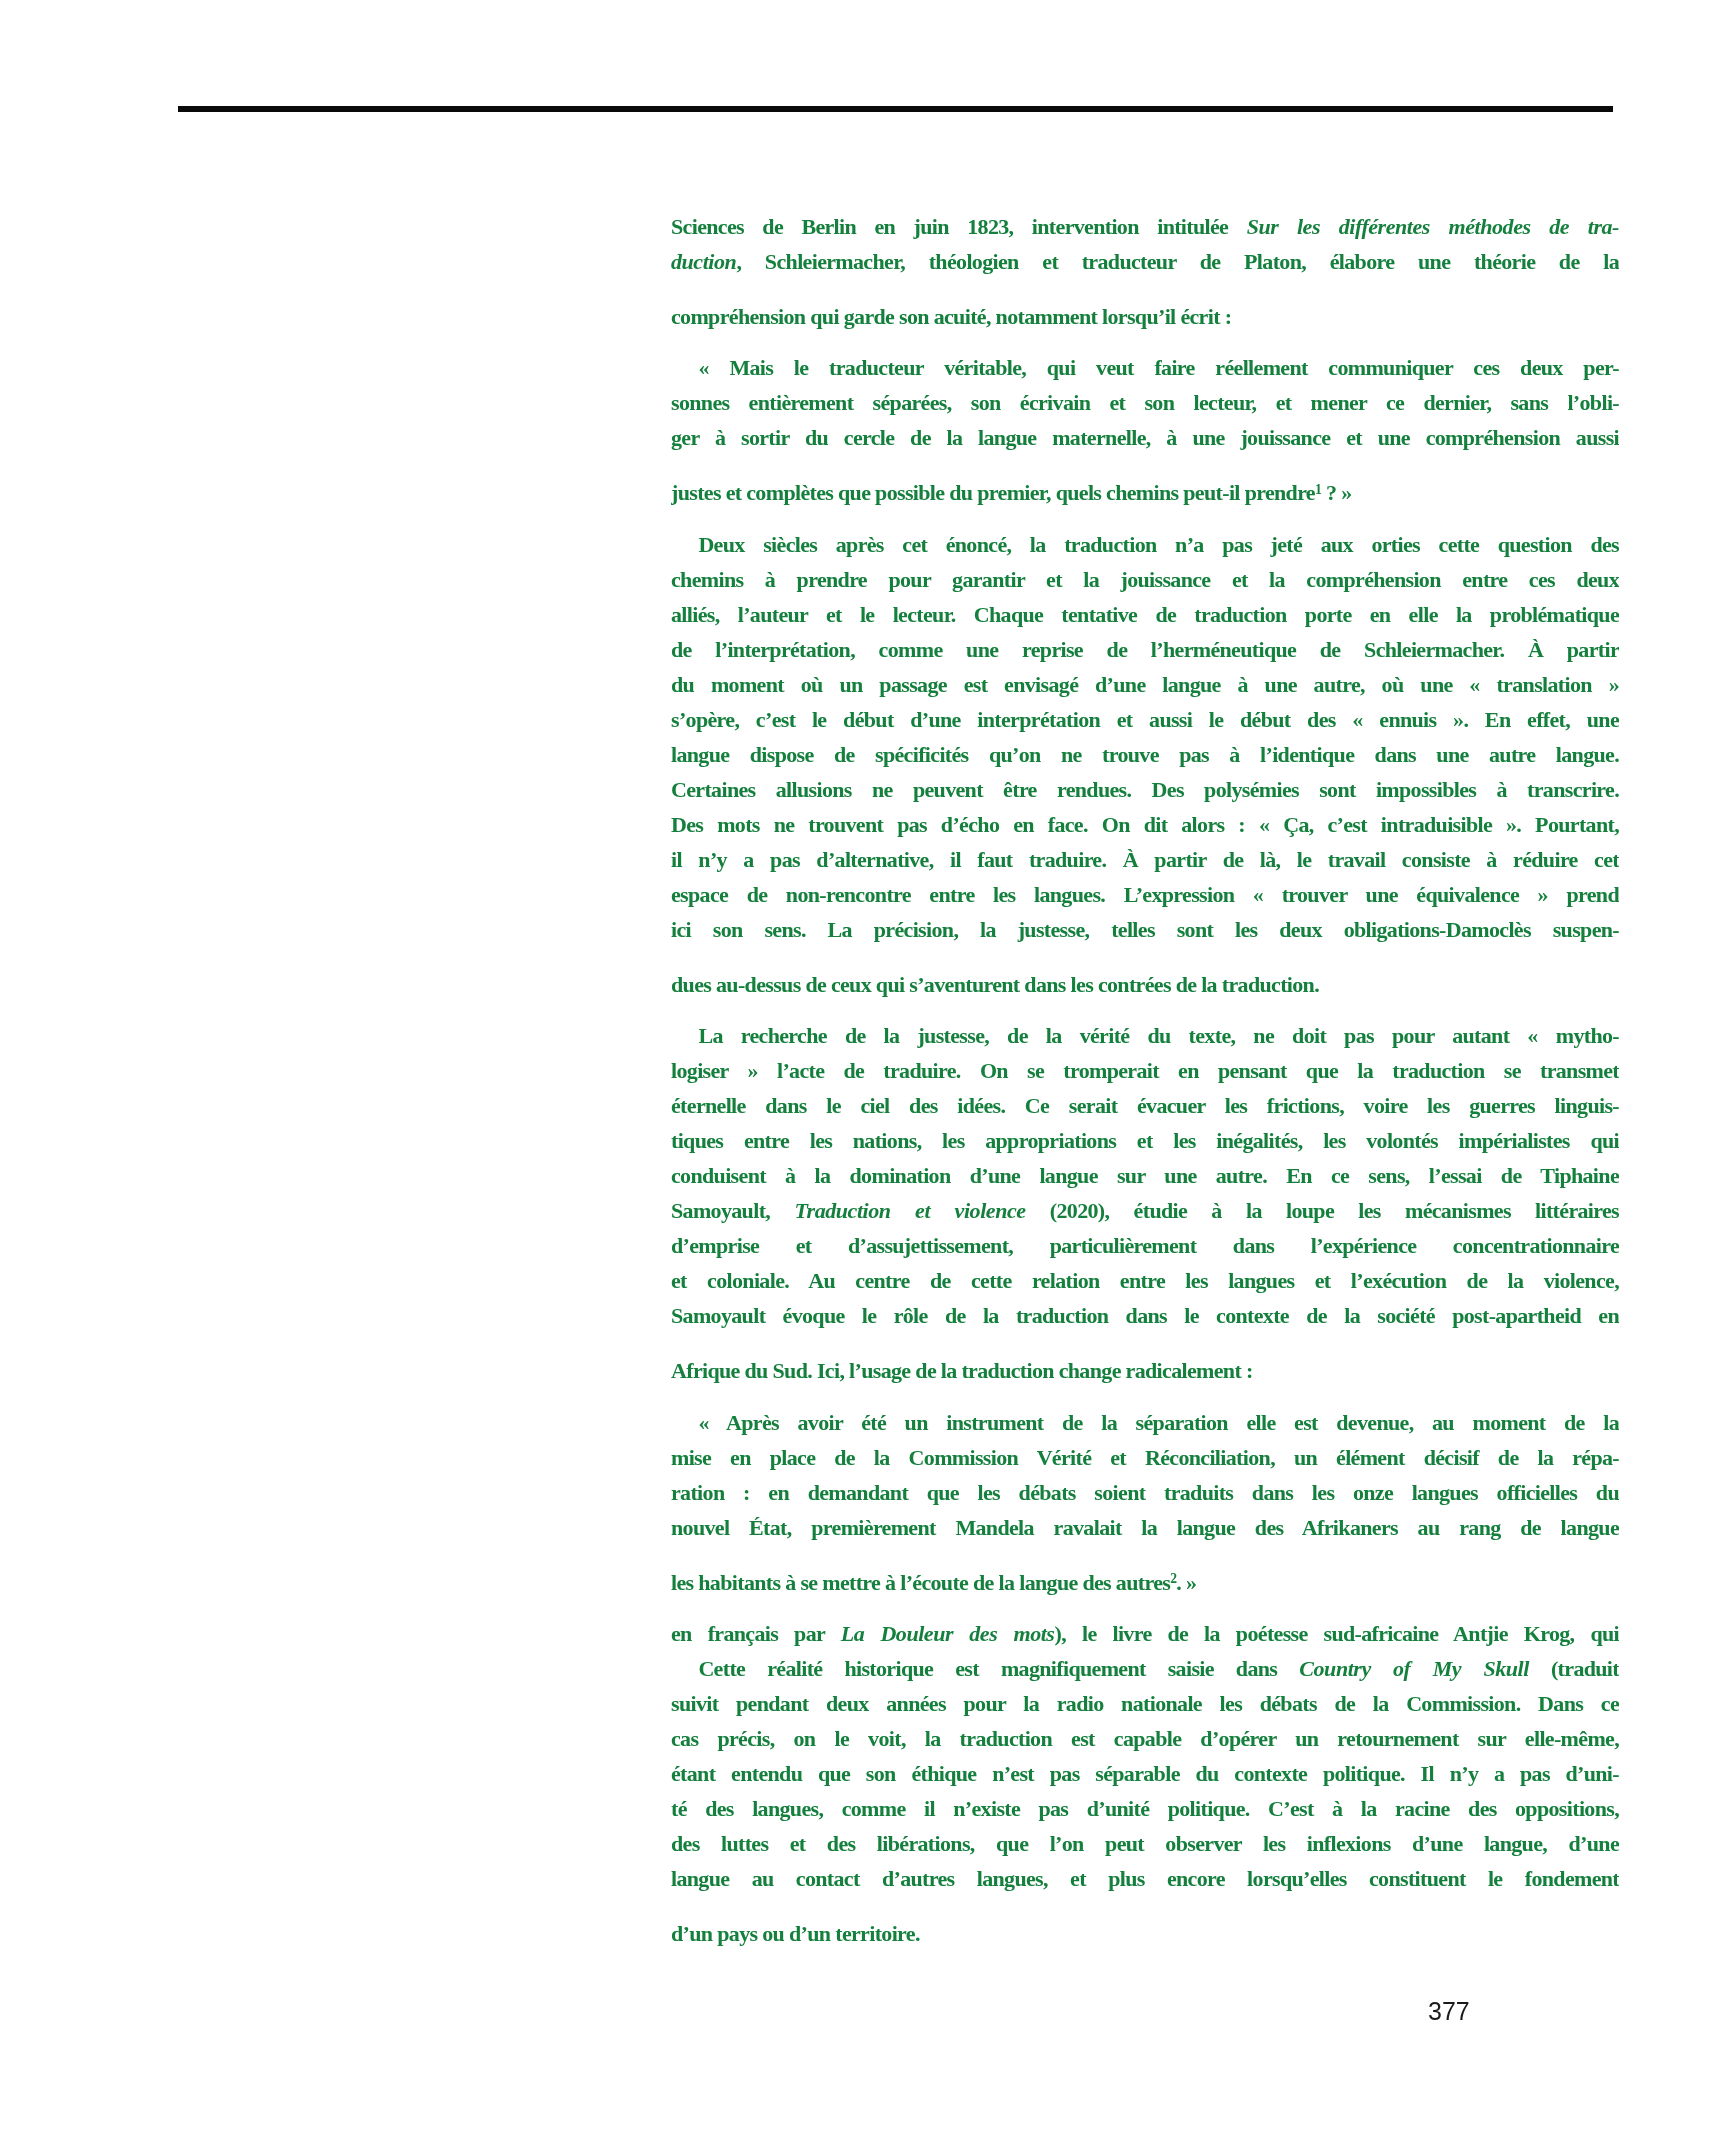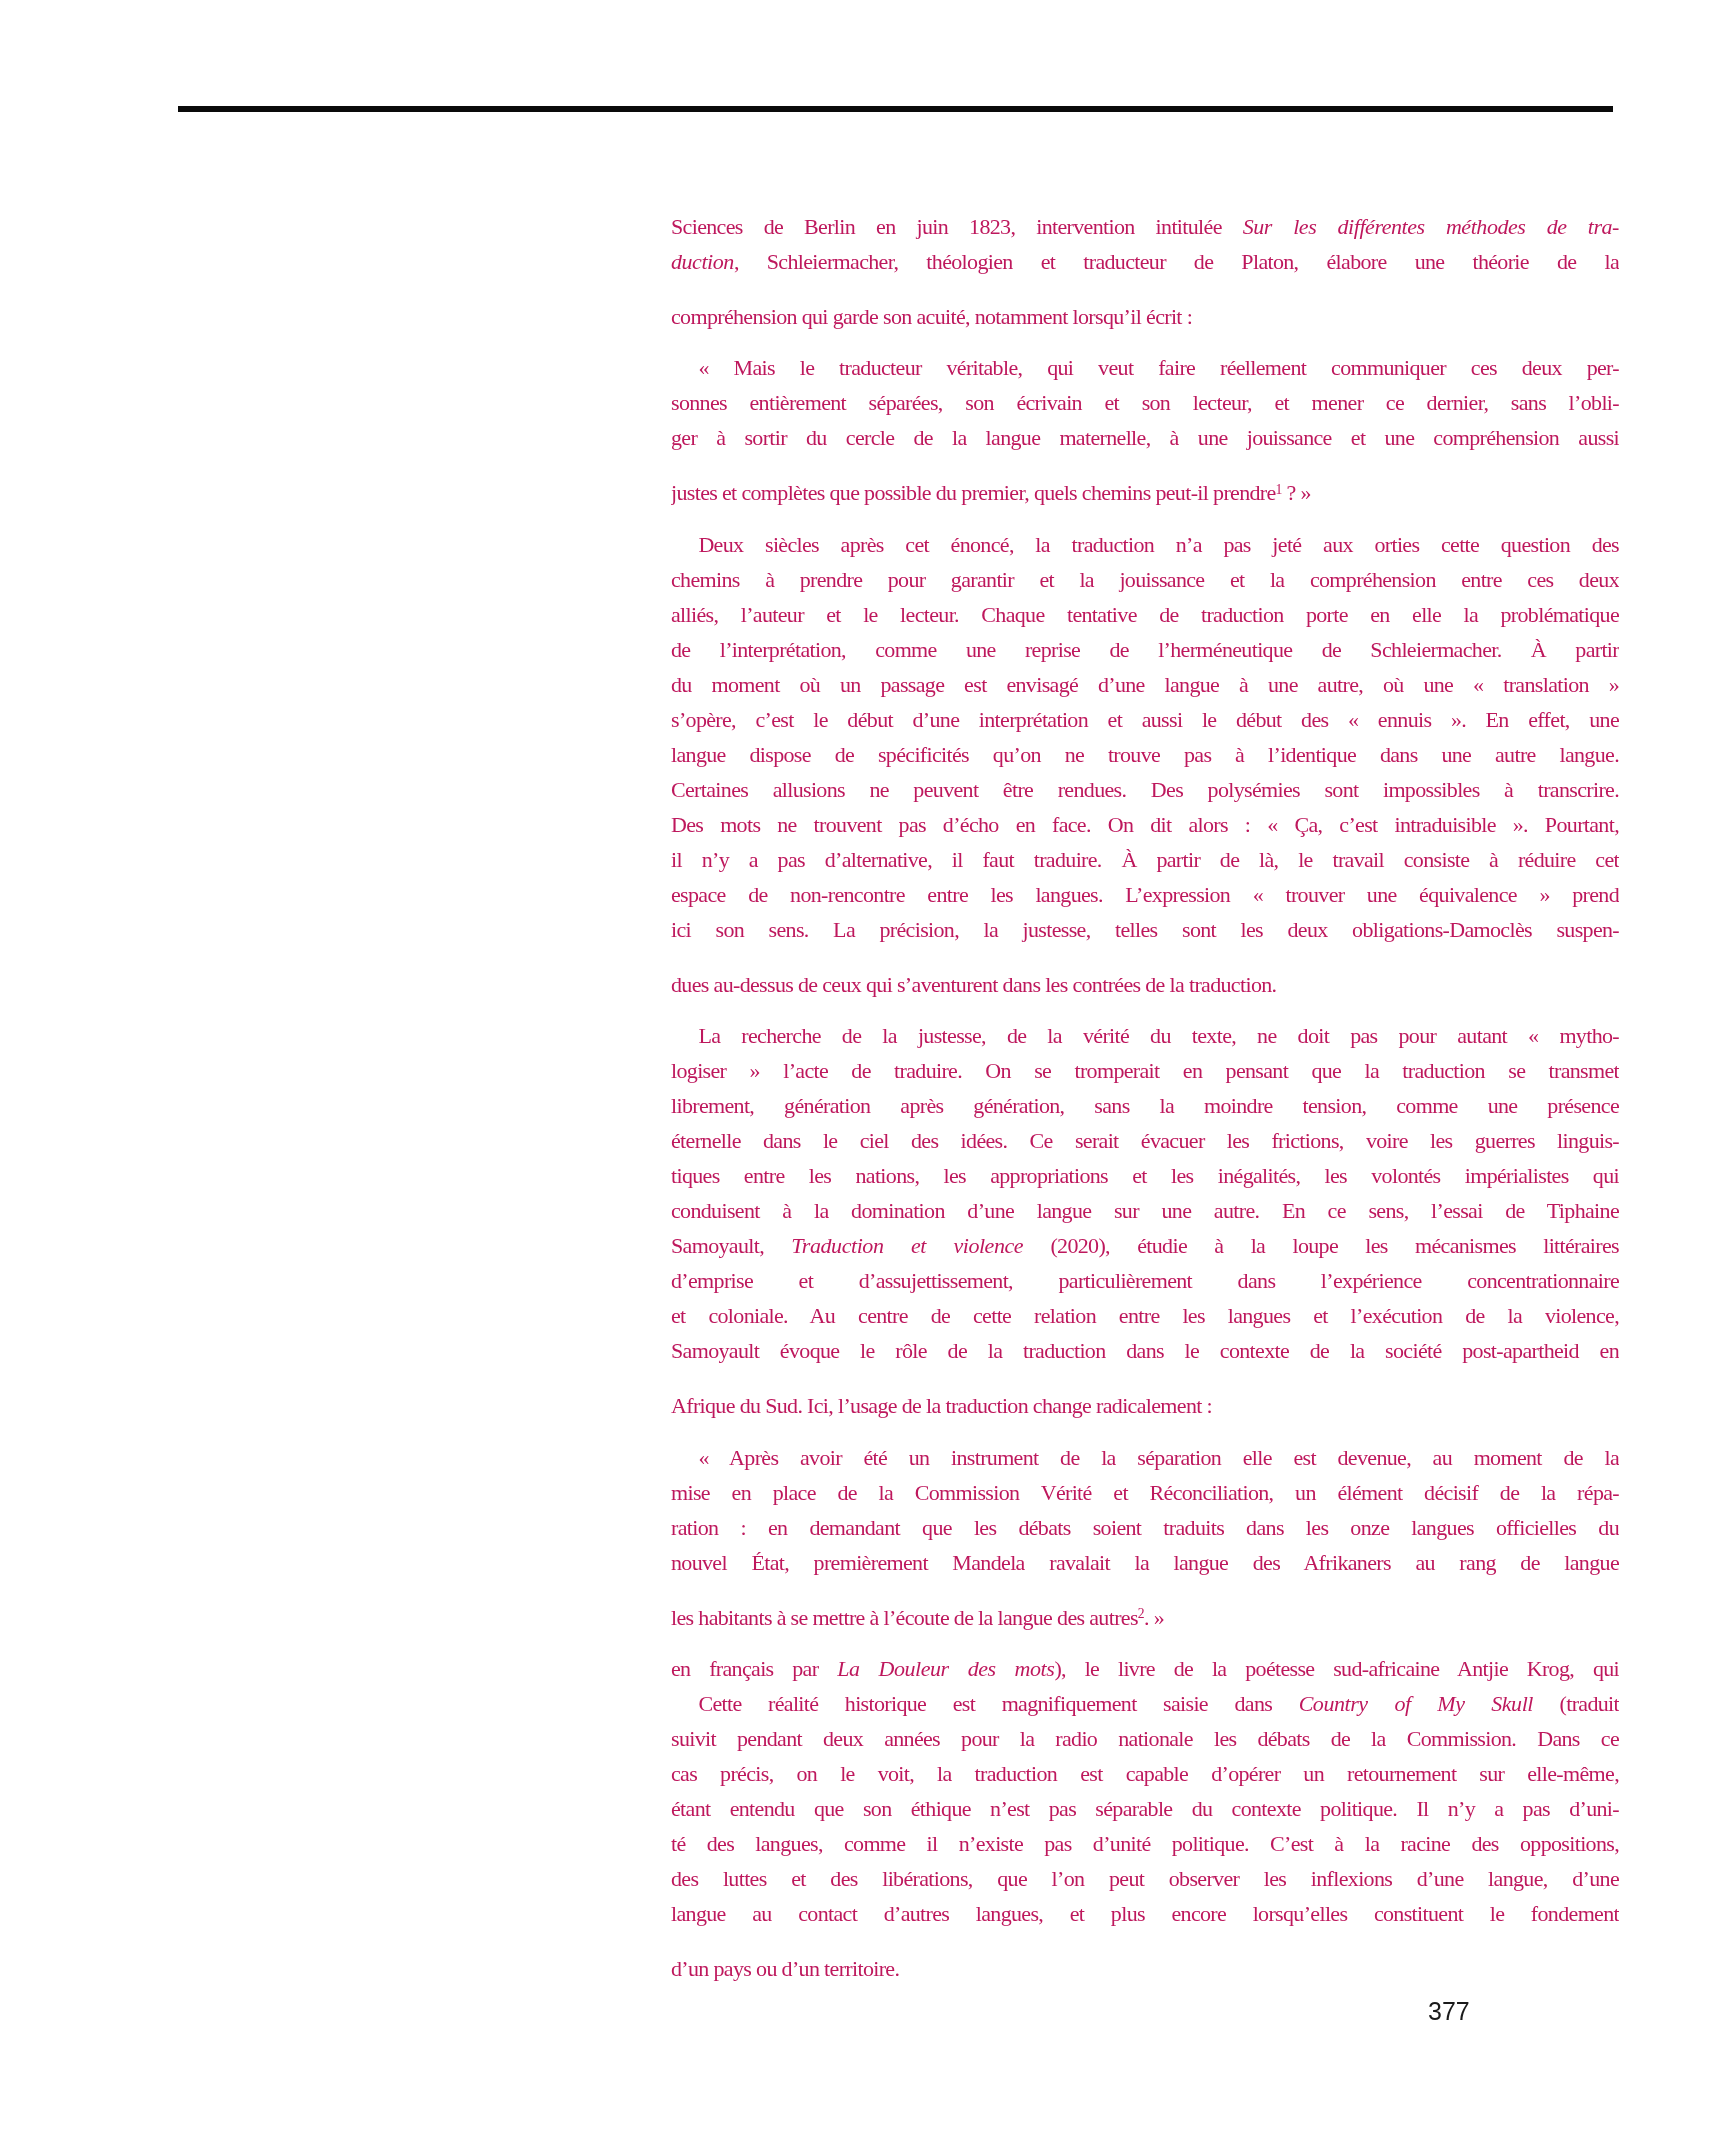--- a/index.html
+++ b/index.html
@@ -70,21 +70,21 @@
     font-size: 25px;
     line-height: 25px;
     color: #1a1a1a;
   }
 </style>
 </head>
 <body>
 
 <div class="page" style="background: rgb(255, 255, 255);">
   <div class="top-rule" style="background: rgb(10, 10, 10);"></div>
-  <main class="text-column" style="color: #be185d;">
+  <main class="text-column" style="color: #15803d; font-weight: bold;">
       <div class="para body">
         <div class="line">Sciences de Berlin en juin 1823, intervention intitulée <em>Sur les différentes méthodes de tra-</em></div>
         <div class="line"><em>duction</em>, Schleiermacher, théologien et traducteur de Platon, élabore une théorie de la</div>
         <div class="line last">compréhension qui garde son acuité, notamment lorsqu’il écrit :</div>
       </div>
       <div class="para quote">
         <div class="line indent">« Mais le traducteur véritable, qui veut faire réellement communiquer ces deux per-</div>
         <div class="line">sonnes entièrement séparées, son écrivain et son lecteur, et mener ce dernier, sans l’obli-</div>
         <div class="line">ger à sortir du cercle de la langue maternelle, à une jouissance et une compréhension aussi</div>
         <div class="line last">justes et complètes que possible du premier, quels chemins peut-il prendre<sup>1</sup> ? »</div>
@@ -100,21 +100,20 @@
         <div class="line">Certaines allusions ne peuvent être rendues. Des polysémies sont impossibles à transcrire.</div>
         <div class="line">Des mots ne trouvent pas d’écho en face. On dit alors : « Ça, c’est intraduisible ». Pourtant,</div>
         <div class="line">il n’y a pas d’alternative, il faut traduire. À partir de là, le travail consiste à réduire cet</div>
         <div class="line">espace de non-rencontre entre les langues. L’expression « trouver une équivalence » prend</div>
         <div class="line">ici son sens. La précision, la justesse, telles sont les deux obligations-Damoclès suspen-</div>
         <div class="line last">dues au-dessus de ceux qui s’aventurent dans les contrées de la traduction.</div>
       </div>
       <div class="para body">
         <div class="line indent">La recherche de la justesse, de la vérité du texte, ne doit pas pour autant « mytho-</div>
         <div class="line">logiser » l’acte de traduire. On se tromperait en pensant que la traduction se transmet</div>
-        <div class="line">librement, génération après génération, sans la moindre tension, comme une présence</div>
         <div class="line">éternelle dans le ciel des idées. Ce serait évacuer les frictions, voire les guerres linguis-</div>
         <div class="line">tiques entre les nations, les appropriations et les inégalités, les volontés impérialistes qui</div>
         <div class="line">conduisent à la domination d’une langue sur une autre. En ce sens, l’essai de Tiphaine</div>
         <div class="line">Samoyault, <em>Traduction et violence</em> (2020), étudie à la loupe les mécanismes littéraires</div>
         <div class="line">d’emprise et d’assujettissement, particulièrement dans l’expérience concentrationnaire</div>
         <div class="line">et coloniale. Au centre de cette relation entre les langues et l’exécution de la violence,</div>
         <div class="line">Samoyault évoque le rôle de la traduction dans le contexte de la société post-apartheid en</div>
         <div class="line last">Afrique du Sud. Ici, l’usage de la traduction change radicalement :</div>
       </div>
       <div class="para quote">

